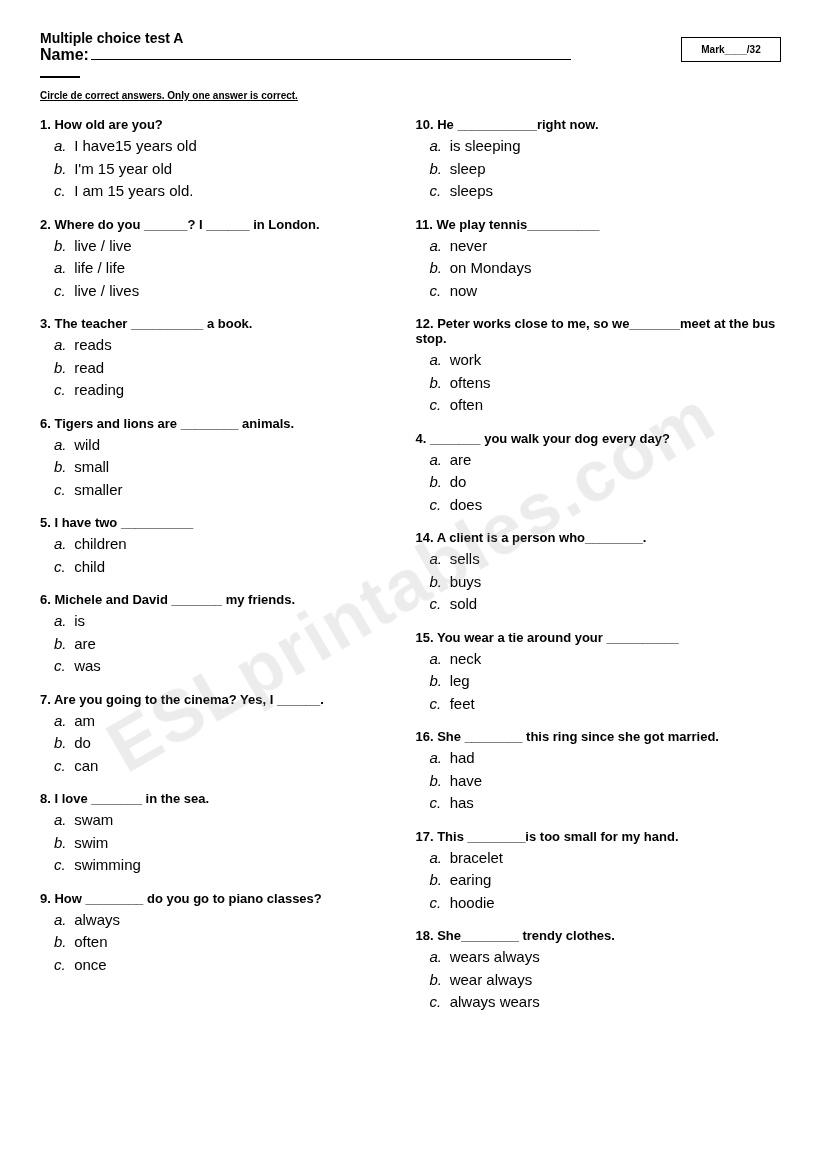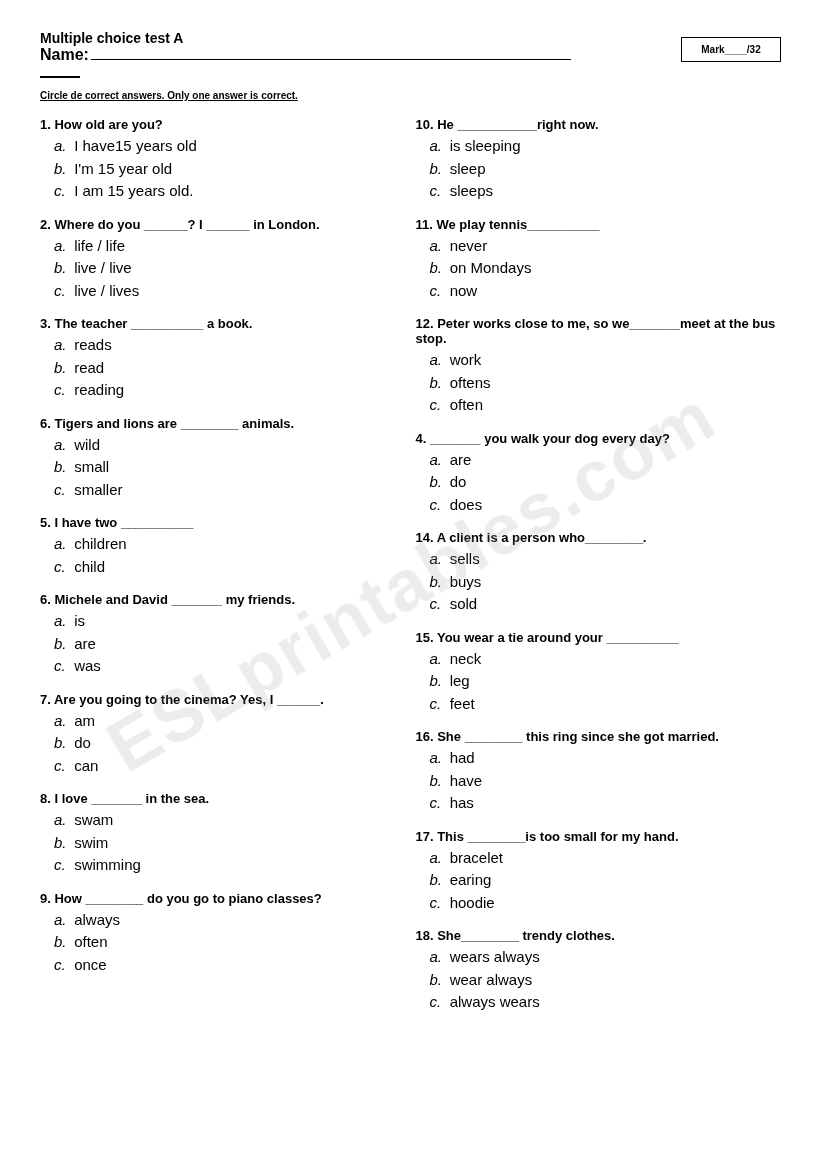--- a/index.html
+++ b/index.html
@@ -119,22 +119,22 @@
         <div class="question-text">1. How old are you?</div>
         <ul class="answer-list">
           <li><span class="answer-label">a.</span> I have15 years old</li>
           <li><span class="answer-label">b.</span> I'm 15 year old</li>
           <li><span class="answer-label">c.</span> I am 15 years old.</li>
         </ul>
       </div>
       <div class="question-block">
         <div class="question-text">2. Where do you ______? I ______ in London.</div>
         <ul class="answer-list">
+          <li><span class="answer-label">b.</span> live / live</li>
           <li><span class="answer-label">a.</span> life / life</li>
-          <li><span class="answer-label">b.</span> live / live</li>
           <li><span class="answer-label">c.</span> live / lives</li>
         </ul>
       </div>
       <div class="question-block">
         <div class="question-text">3. The teacher __________ a book.</div>
         <ul class="answer-list">
           <li><span class="answer-label">a.</span> reads</li>
           <li><span class="answer-label">b.</span> read</li>
           <li><span class="answer-label">c.</span> reading</li>
         </ul>

